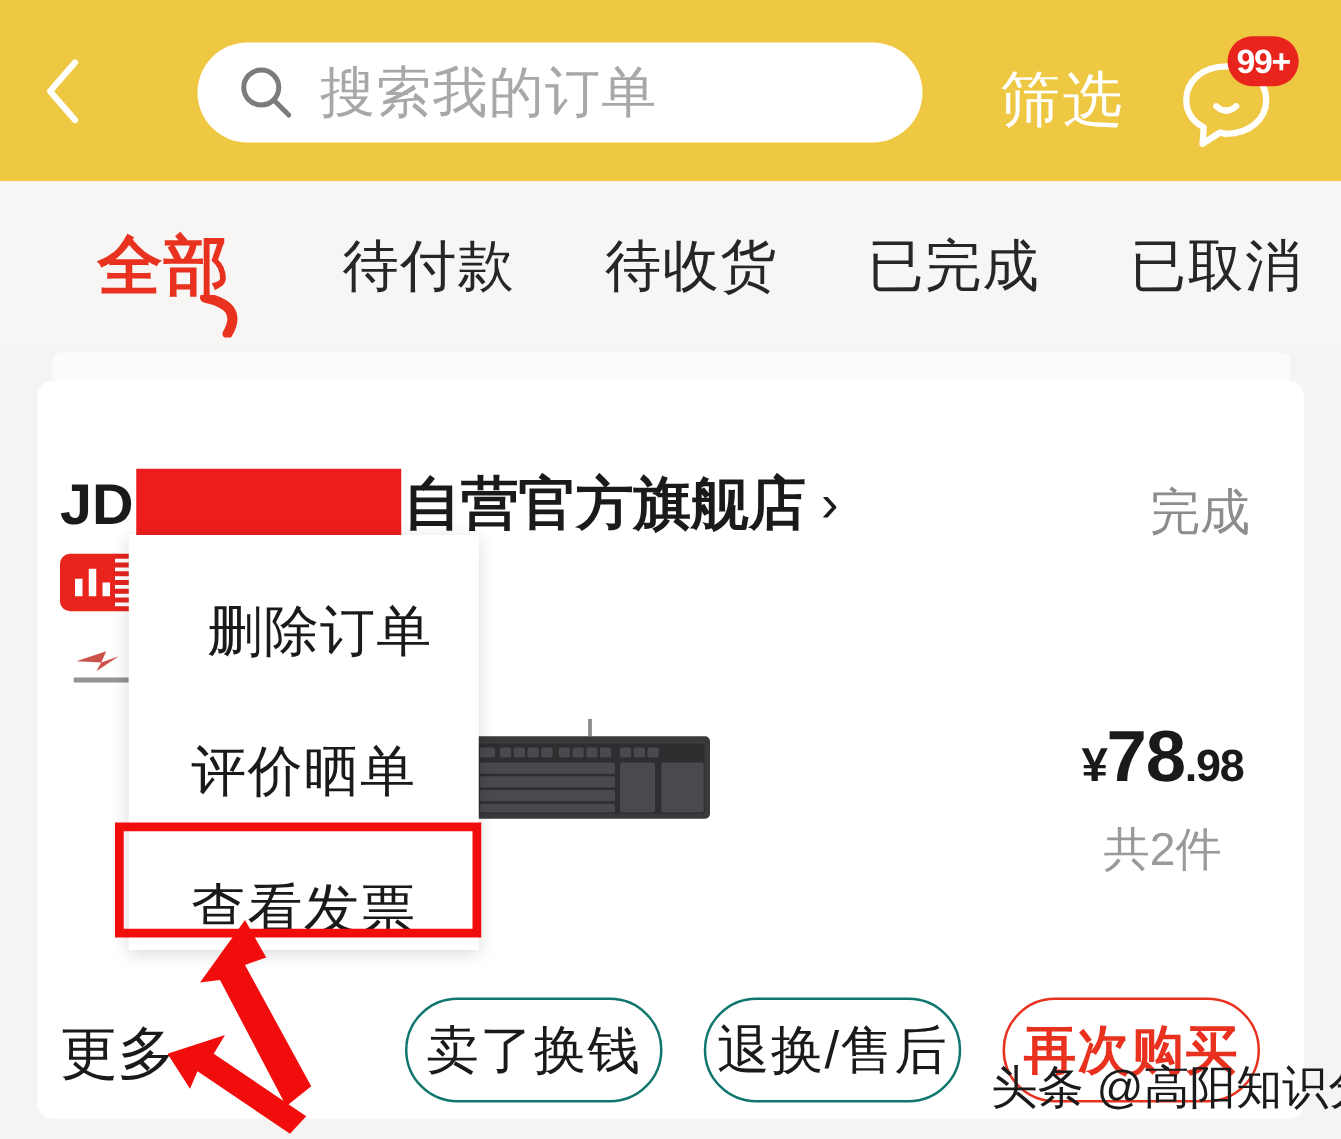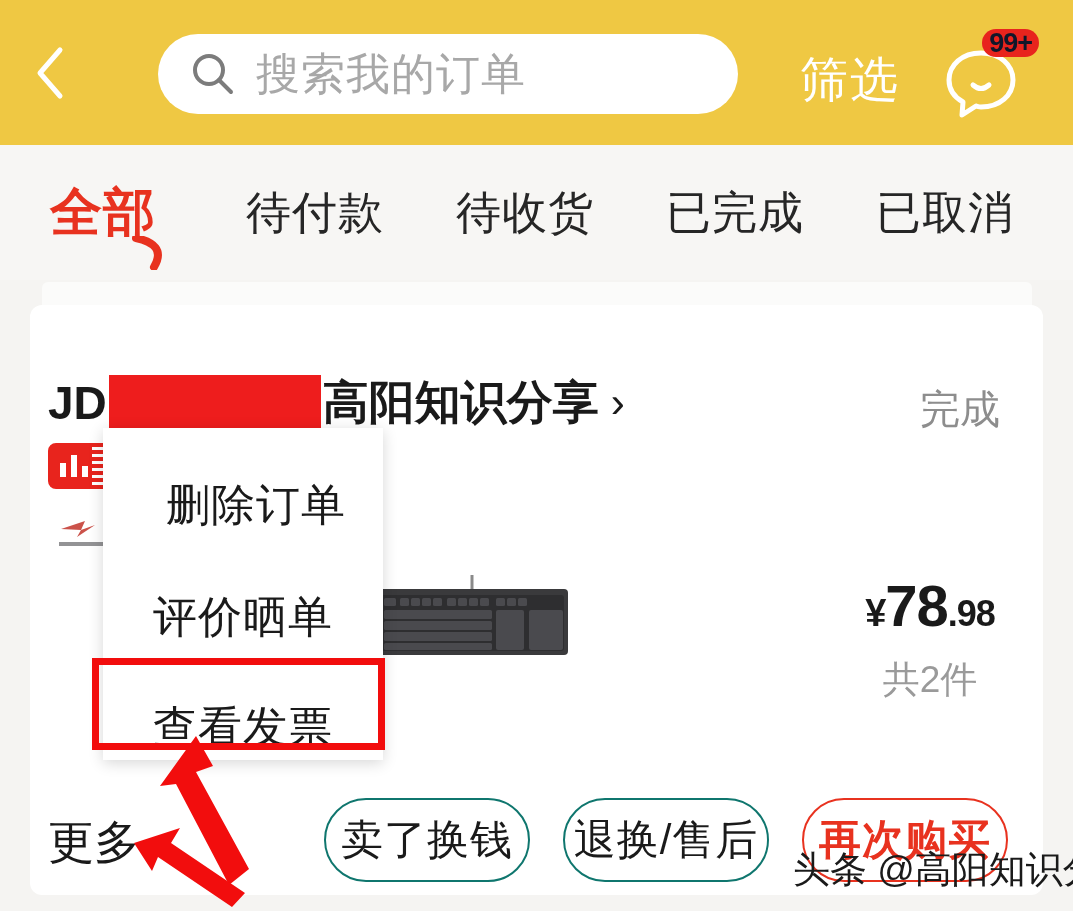--- a/index.html
+++ b/index.html
@@ -47,23 +47,23 @@
     font-size: 48px; color: #ffffff; letter-spacing: 2px;
     font-weight: 400;
   }
   .chat-wrap {
     position: absolute; left: 940px; top: 35px;
     width: 95px; height: 85px;
   }
   .chat-icon { width: 78px; height: 78px; position: absolute; left: 2px; top: 8px; }
   .badge {
     position: absolute; right: -4px; top: -6px;
-    background: #e8241d; color: #0f172a;
+    background: #e8241d; color: #ffffff;
     border-radius: 22px;
-    min-width: 56px; height: 28px;
+    min-width: 56px; height: 40px;
     font-size: 27px; font-weight: bold;
     display: flex; align-items: center; justify-content: center;
     padding: 0 7px; letter-spacing: -1px;
   }
 
   
   .tabs {
     position: absolute; left: 0; top: 145px;
     width: 1073px; height: 135px;
     background: #f7f6f4;
@@ -240,21 +240,21 @@
       <svg class="chat-icon" viewBox="0 0 78 78">
         <path d="M39 10 C20 10 7 22 7 37 C7 46 12 54 21 59 L20 72 L34 63 C36 63.5 37.5 64 39 64
                  C58 64 71 52 71 37 C71 22 58 10 39 10 Z" fill="none" stroke="#ffffff" stroke-width="5" stroke-linejoin="round"></path>
         <path d="M31 42 Q39 49 47 42" fill="none" stroke="#ffffff" stroke-width="5" stroke-linecap="round"></path>
       </svg>
       <div class="badge">99+</div>
     </div>
   </div>
 
   <div class="tabs">
-    <div class="tab active" style="margin-left:50px;">
+    <div class="tab active" style="margin-left:78px;">
       <span>全部</span>
       <svg class="tab-underline" viewBox="0 0 38 34">
         <path d="M4 2 C22 6 32 14 22 31" fill="none" stroke="#e8321f" stroke-width="8" stroke-linecap="round"></path>
       </svg>
     </div>
     <div class="tab" style="margin-left:90px;">
       <span>待付款</span>
     </div>
     <div class="tab" style="margin-left:72px;">
       <span>待收货</span>
@@ -267,21 +267,21 @@
     </div>
   </div>
 
   <div class="page-strip"></div>
   <div class="card"></div>
 
   <div class="store-row">
     <span class="store-name">
       <span>JD</span>
       <span class="redact"></span>
-      <span>高阳知识分享</span>
+      <span>自营官方旗舰店</span>
       <span class="store-chev">›</span>
     </span>
   </div>
   <div class="order-status">完成</div>
 
   <div class="jd-badge">
     <div class="bars">
       <i style="height:14px"></i>
         <i style="height:22px"></i>
         <i style="height:11px"></i>

